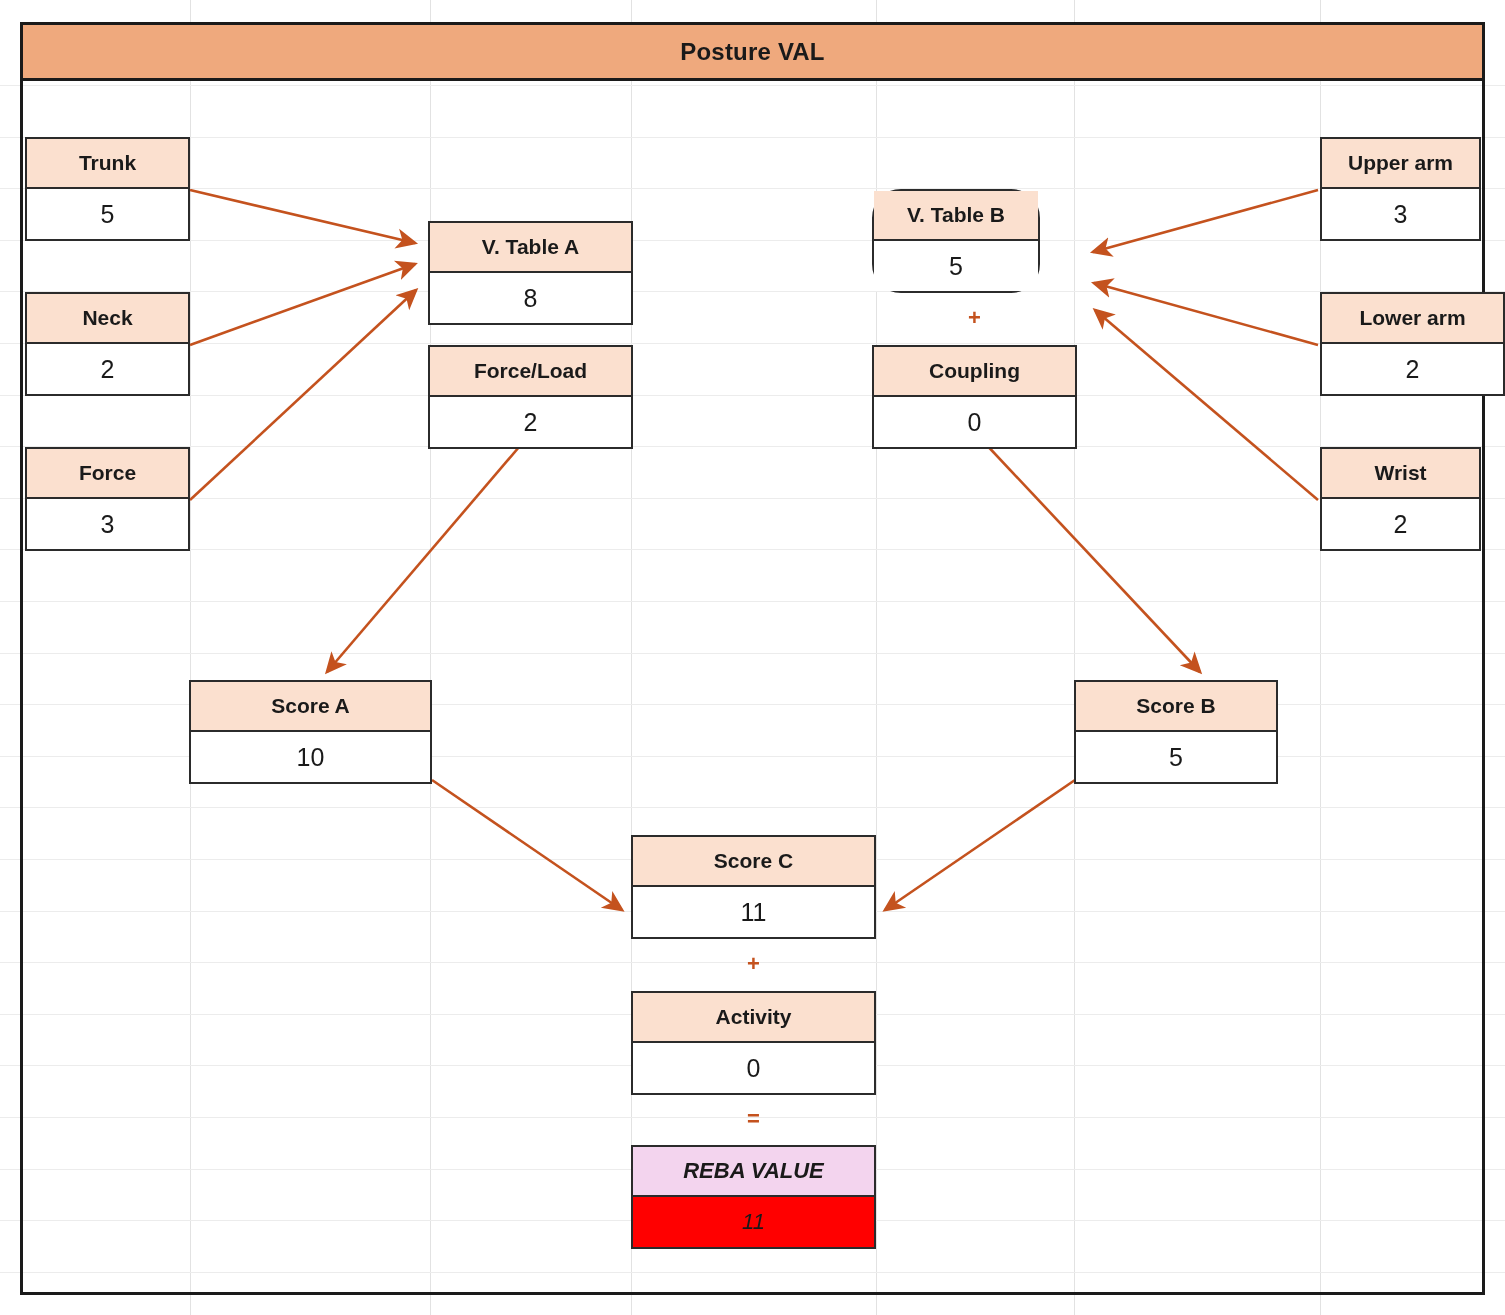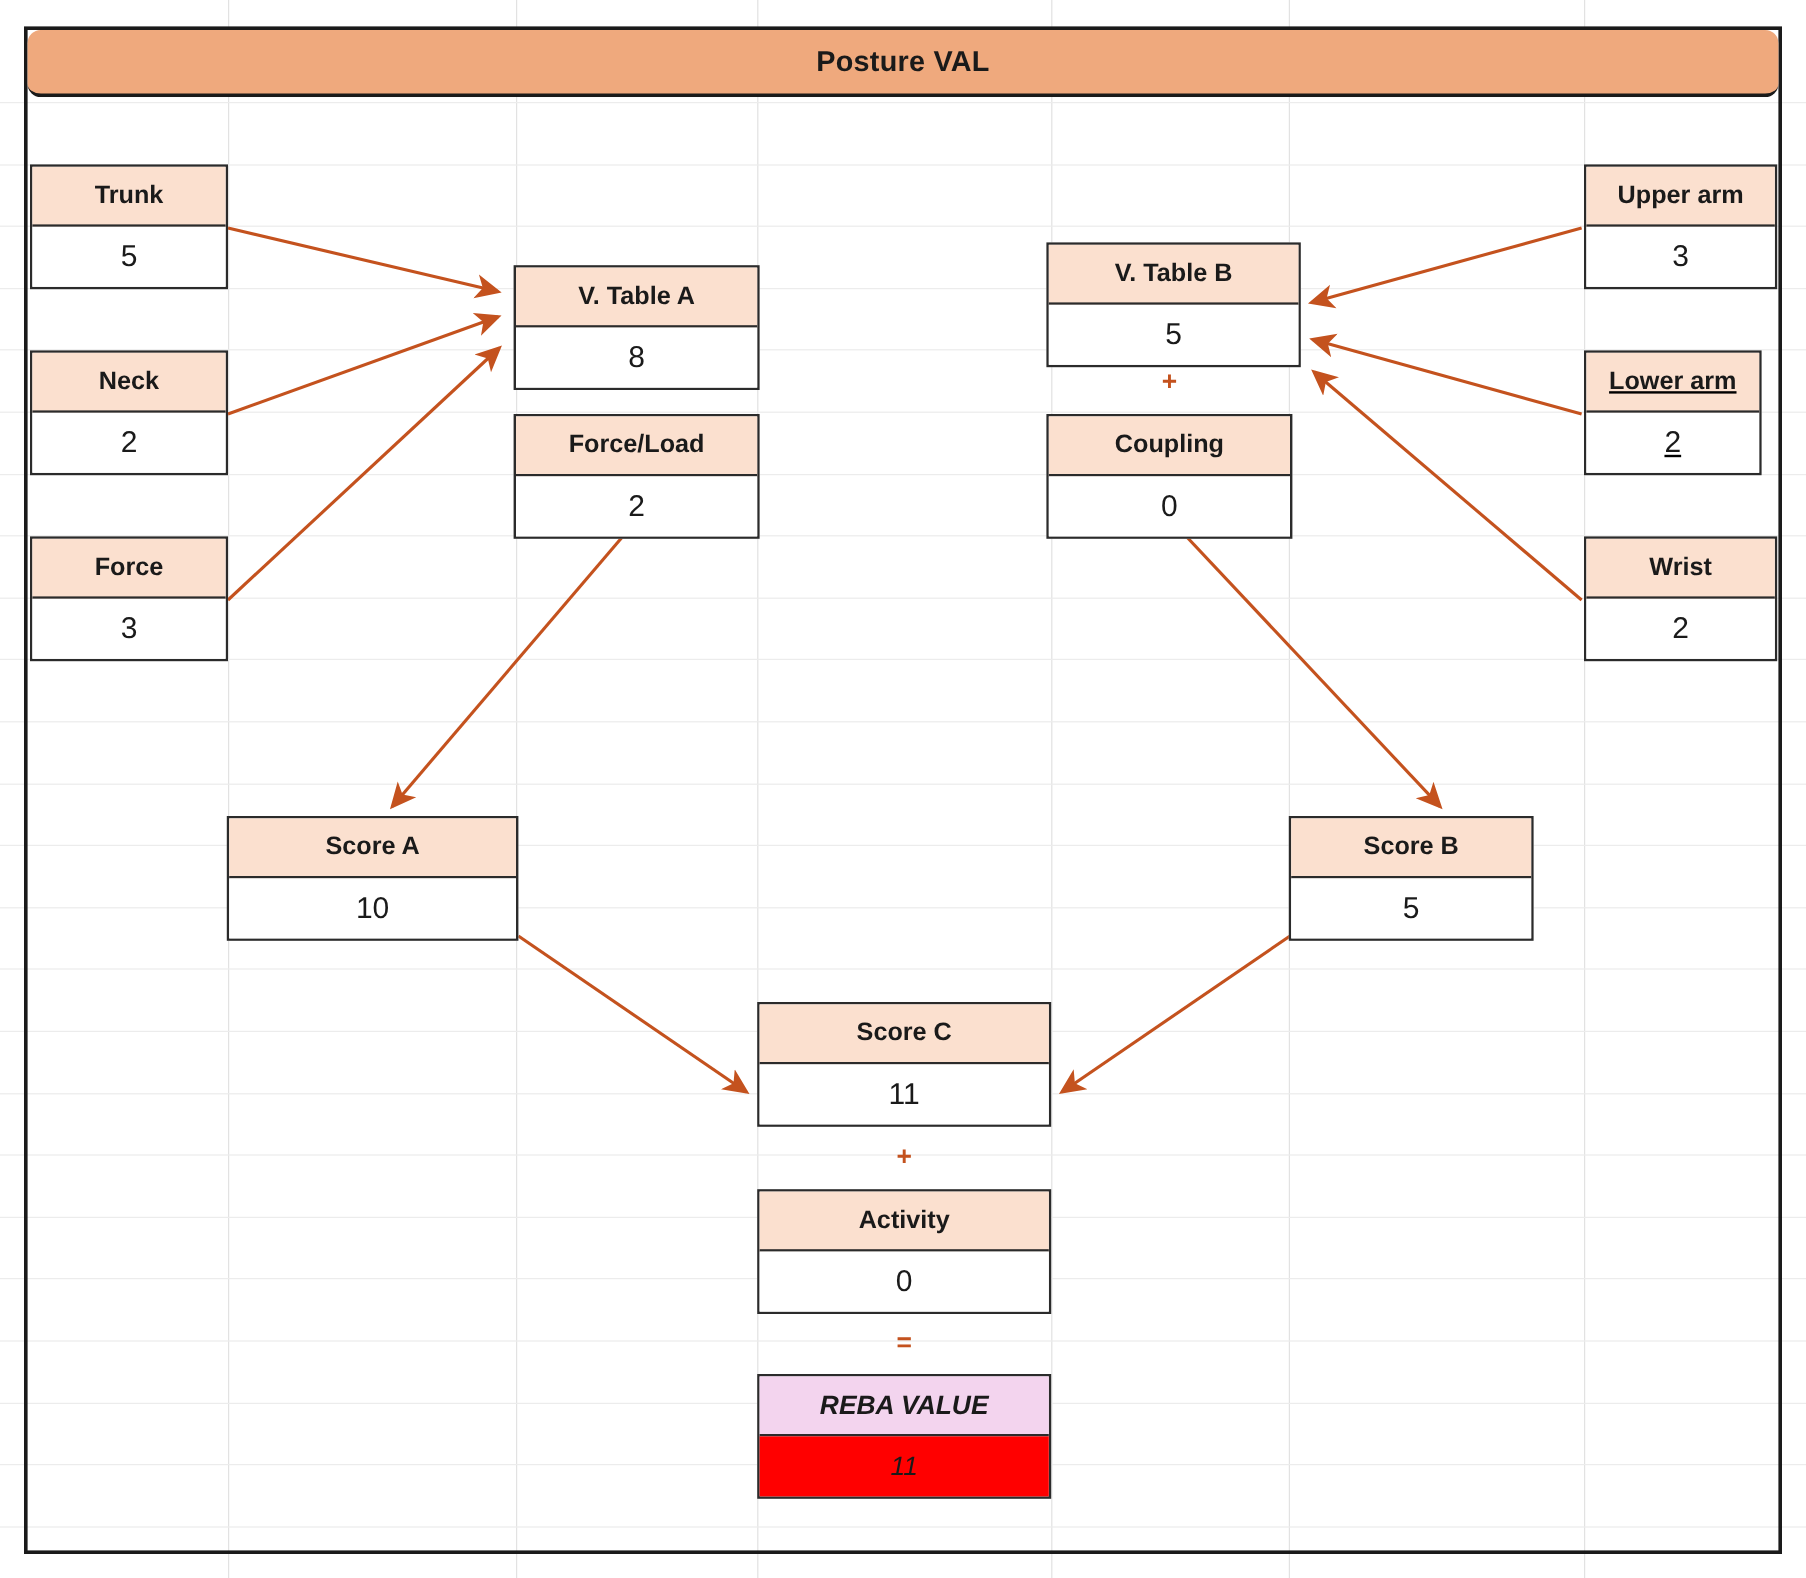--- a/index.html
+++ b/index.html
@@ -38,21 +38,20 @@
   #titlebar{
     position:absolute;
     left:23px;top:25px;
     width:1459px;height:56px;
     background:#efa97d;
     border-bottom:3px solid #1a1a1a;
     box-sizing:border-box;
     display:flex;align-items:center;justify-content:center;
     font-weight:bold;font-size:24px;color:#1a1a1a;
     letter-spacing:.2px;
-    border-radius:11px;
   }
 
   
   .box{
     position:absolute;
     box-sizing:border-box;
     border:2.5px solid #2b2b2b;
     background:#ffffff;
     z-index:5;
   }
@@ -179,21 +178,21 @@
   <div class="box" style="left:25px;top:447px;width:165px;">
     <div class="hdr">Force</div>
     <div class="val">3</div>
   </div>
 
   <div class="box" style="left:1320px;top:137px;width:161px;">
     <div class="hdr">Upper arm</div>
     <div class="val">3</div>
   </div>
 
-  <div class="box" style="left:1320px;top:292px;width:148px;text-decoration:underline;">
+  <div class="box" style="left:1320px;top:292px;width:185px;">
     <div class="hdr">Lower arm</div>
     <div class="val">2</div>
   </div>
 
   <div class="box" style="left:1320px;top:447px;width:161px;">
     <div class="hdr">Wrist</div>
     <div class="val">2</div>
   </div>
 
   <div class="box" style="left:428px;top:189px;width:205px;margin-top:32px;">
@@ -206,21 +205,21 @@
   <div class="box" style="left:428px;top:345px;width:205px;">
     <div class="hdr">Force/Load</div>
     <div class="val">2</div>
   </div>
 
   <div class="box" style="left:189px;top:680px;width:243px;">
     <div class="hdr">Score A</div>
     <div class="val">10</div>
   </div>
 
-  <div class="box" style="left:872px;top:202px;width:212px;">
+  <div class="box" style="left:872px;top:189px;width:168px;border-radius:29px;">
     <div class="hdr">V. Table B</div>
     <div class="val">5</div>
   </div>
 
   <div class="op" style="left:872px;top:293px;width:205px;height:50px;">+</div>
 
   <div class="box" style="left:872px;top:345px;width:205px;">
     <div class="hdr">Coupling</div>
     <div class="val">0</div>
   </div>

